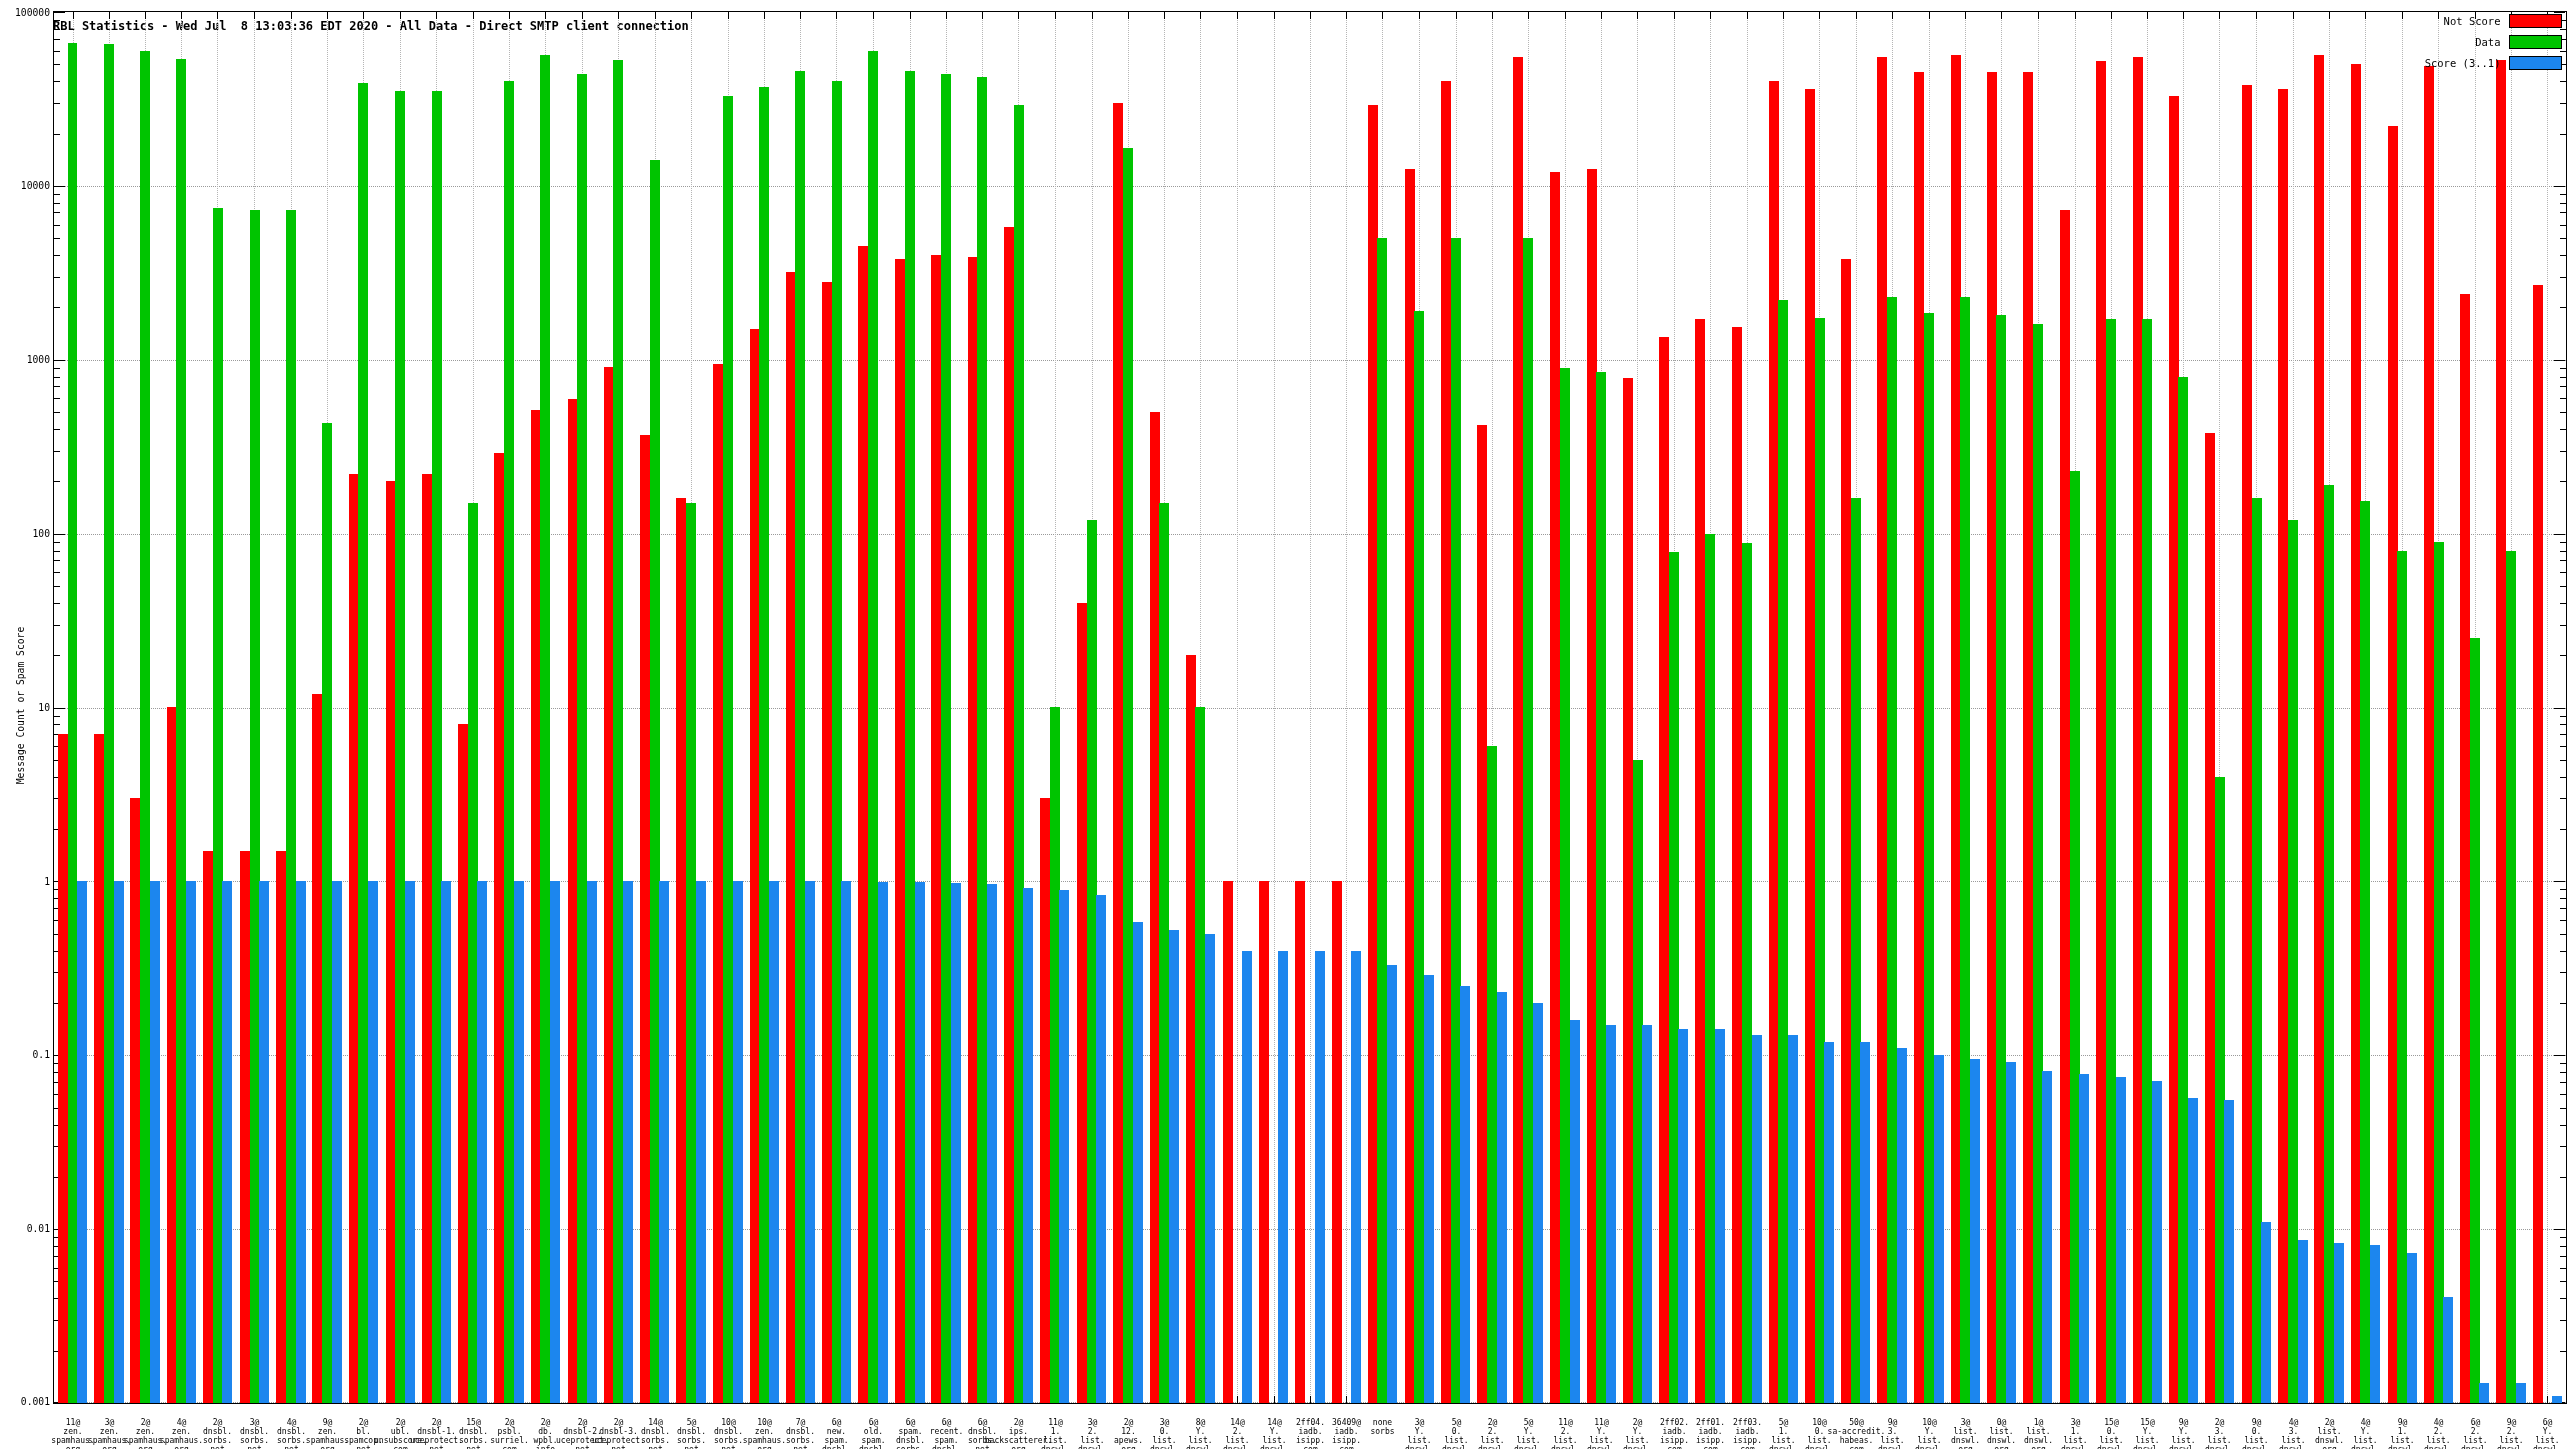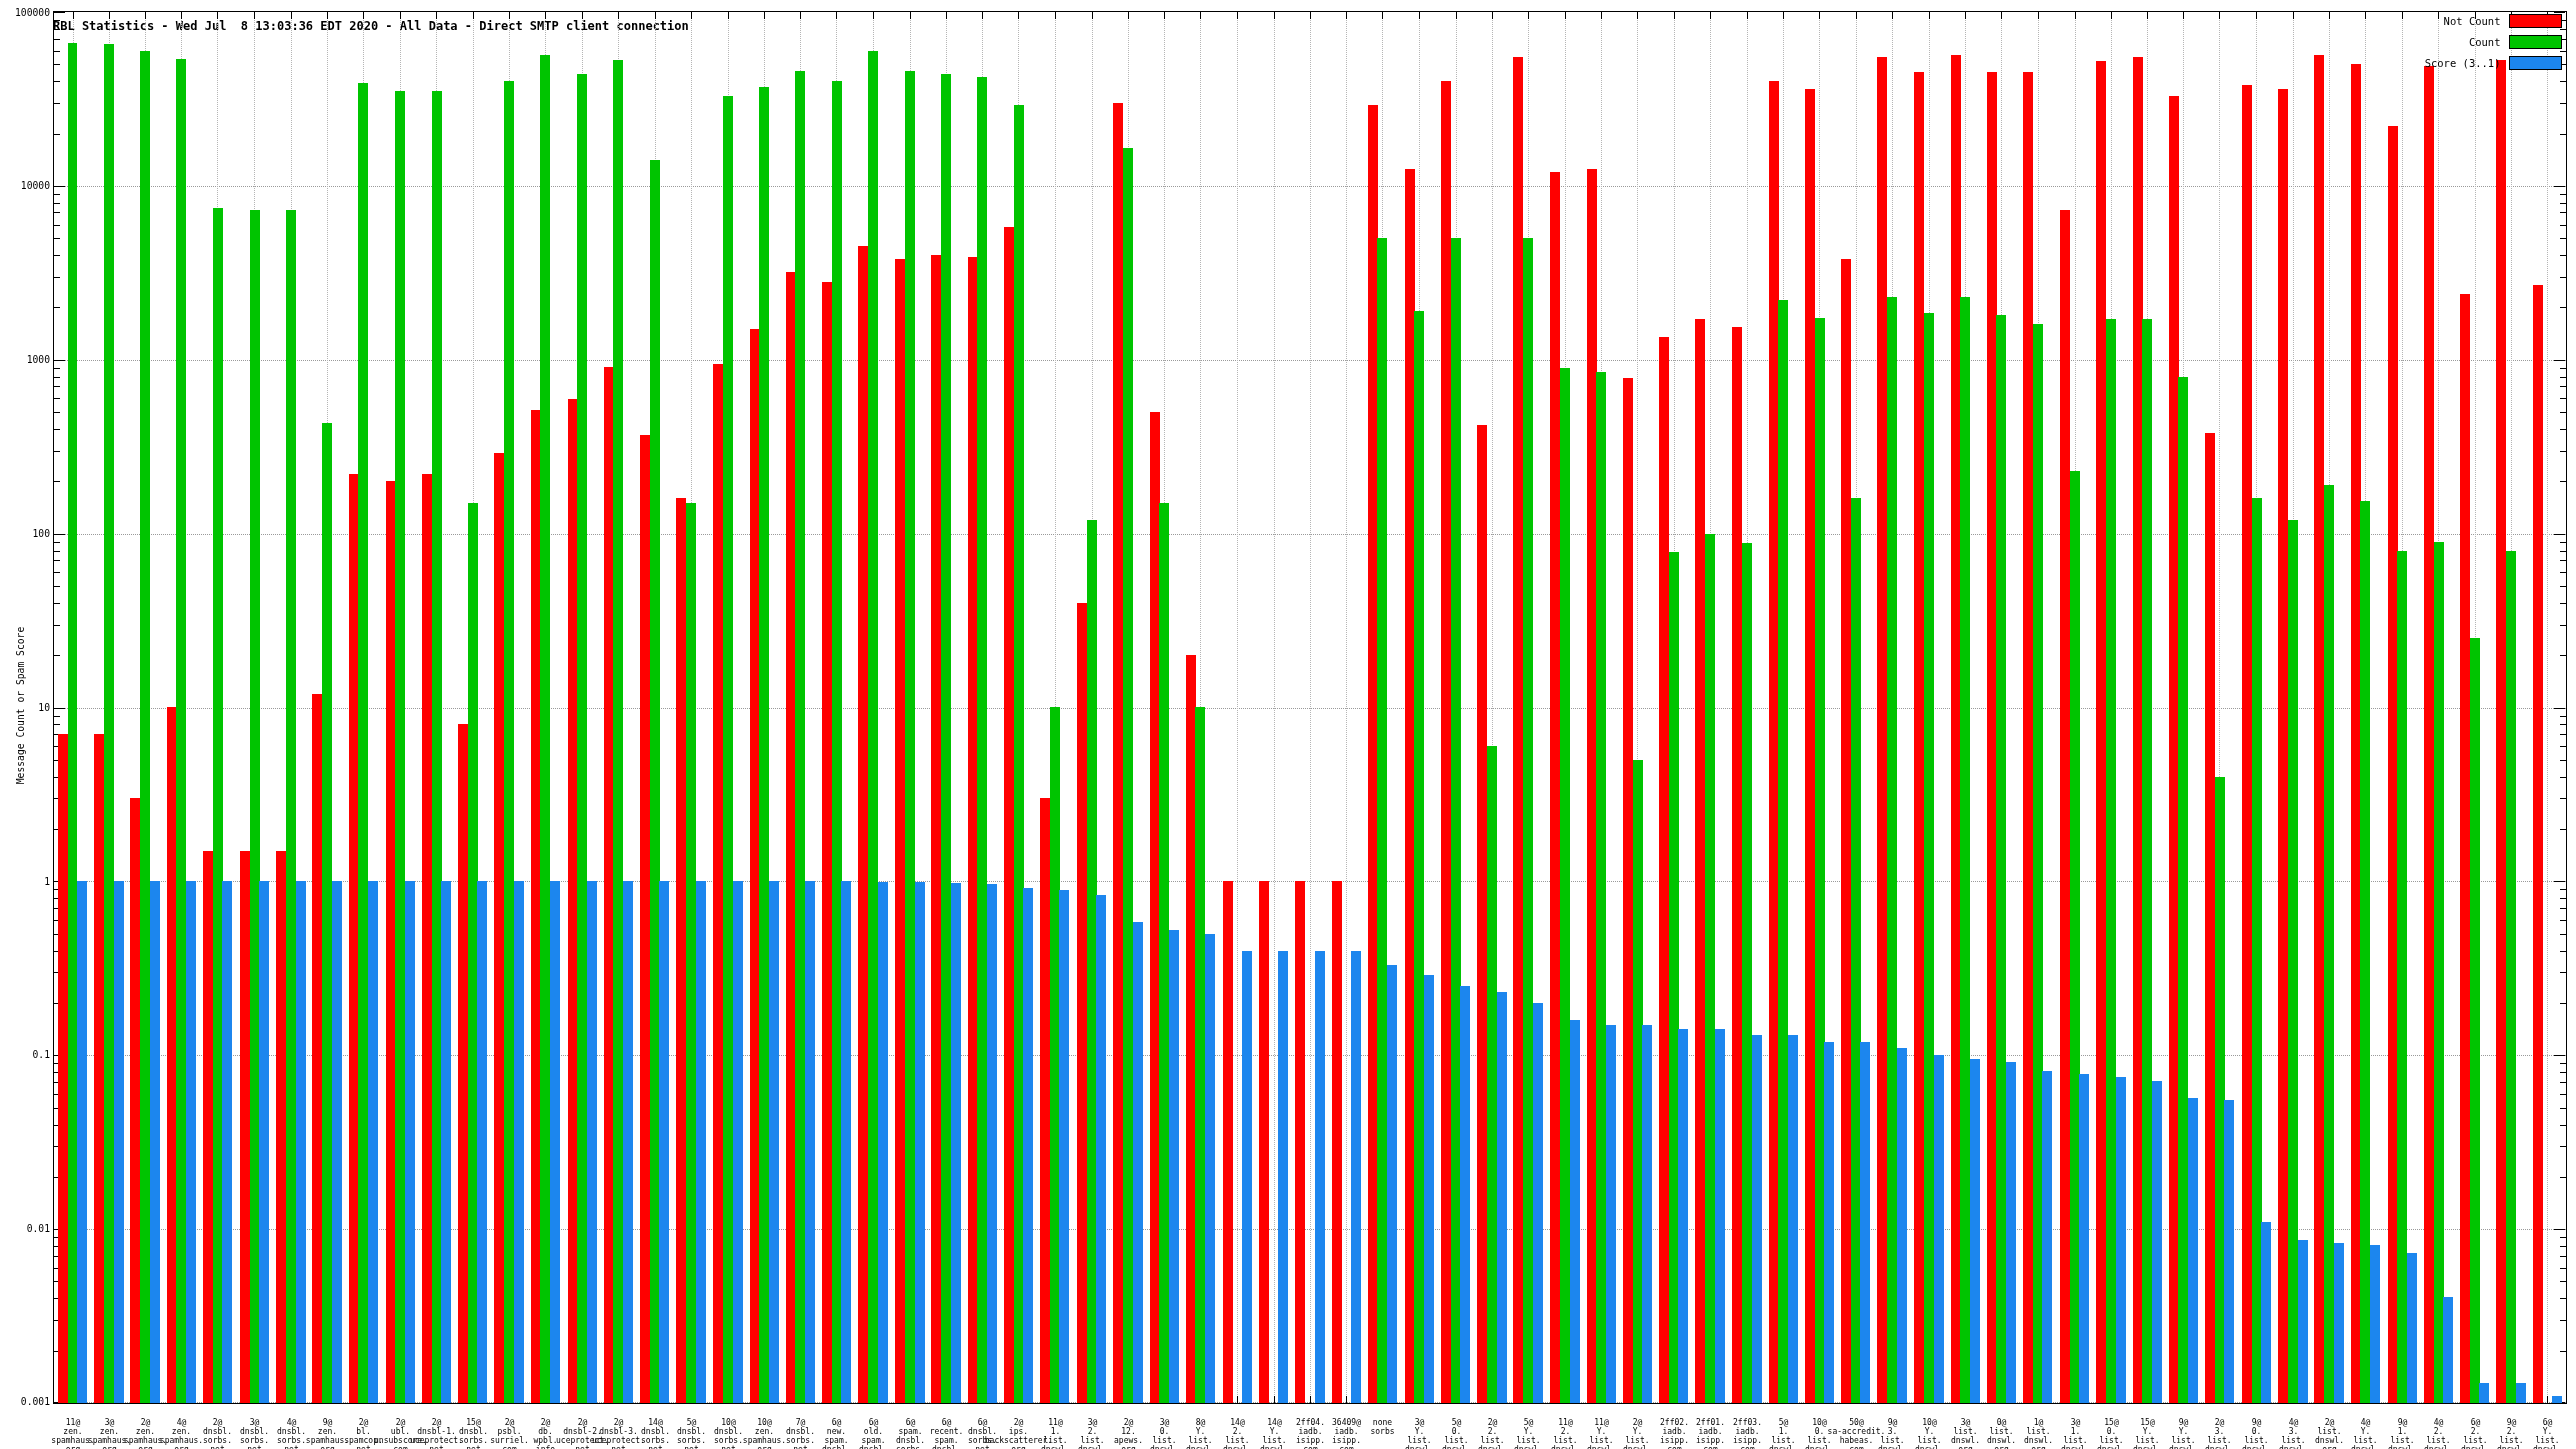--- a/index.html
+++ b/index.html
@@ -973,25 +973,25 @@
       <div class="bar" title="Score (0..1): 0.0011" style="left: 2498px; height: 7.2px; background: rgb(28, 134, 238);"></div>
       <div class="xlabel" style="left: 2493px;">6@
 Y.
 list.
 dnswl.
 org
 origin</div>
     </div>
   <div id="legend">
       <div class="legend-row">
-        <span class="legend-label">Not Count</span>
+        <span class="legend-label">Not Score</span>
         <span class="legend-swatch" style="background: rgb(255, 0, 0);"></span>
       </div>
       <div class="legend-row">
-        <span class="legend-label">Count</span>
+        <span class="legend-label">Data</span>
         <span class="legend-swatch" style="background: rgb(0, 196, 0);"></span>
       </div>
       <div class="legend-row">
         <span class="legend-label">Score (3..1)</span>
         <span class="legend-swatch" style="background: rgb(28, 134, 238);"></span>
       </div>
     </div>
 </div>
 
 

